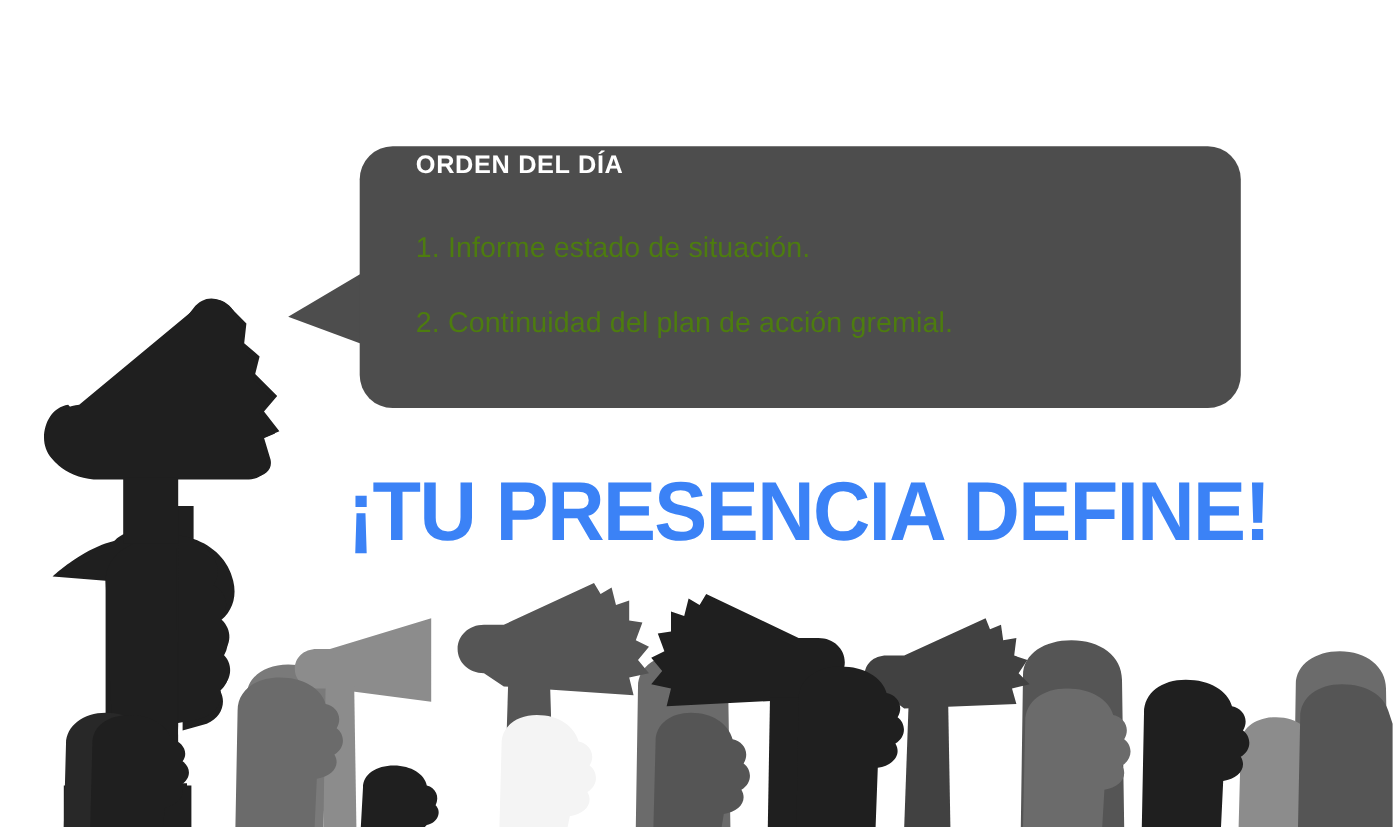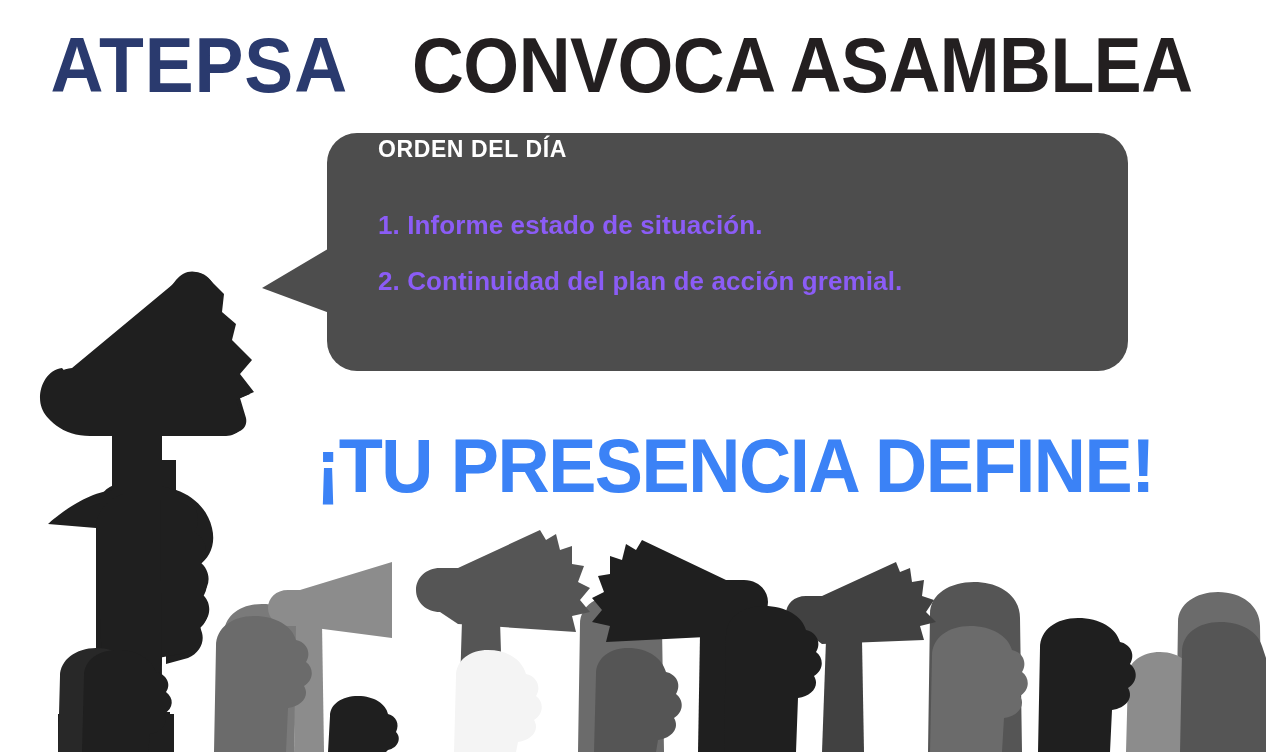--- a/index.html
+++ b/index.html
@@ -76,26 +76,26 @@
     margin: 0 0 0 0;
   }
   .agenda-list {
     list-style: none;
     margin: 0;
     padding: 0;
   }
   .agenda-item {
     font-size: 26px;
     line-height: 30px;
-    font-weight: 700;
+    font-weight: 400;
     letter-spacing: 0.1px;
-    color: #8b5cf6;
+    color: #4d7c0f;
   }
   .agenda-item.i1 { margin-top: 48px; }
-  .agenda-item.i2 { margin-top: 26px; }
+  .agenda-item.i2 { margin-top: 38px; }
 
   
   .slogan {
     position: absolute;
     left: 240px;
     top: 424px;
     width: 990px;
     text-align: center;
     white-space: nowrap;
     color: #3b82f6;
@@ -121,23 +121,20 @@
     top: 528px;
     width: 1268px;
     height: 224px;
   }
 </style>
 </head>
 <body>
 
 <div id="poster">
 
-  <div class="headline">
-    <span class="brand">ATEPSA</span><span style="display:inline-block;width:20px"></span><span class="rest">CONVOCA ASAMBLEA</span>
-  </div>
 
   <div class="bubble-wrap">
     <svg class="bubble-svg" width="890" height="252" viewBox="0 0 890 252">
       <path d="M12 160 L 120 96 L 120 200 Z" fill="#4d4d4d"></path>
       <rect x="77" y="5" width="801" height="238" rx="30" ry="30" fill="#4d4d4d"></rect>
     </svg>
     <div class="bubble-content">
       <div class="agenda-title">ORDEN DEL DÍA</div>
       <ul class="agenda-list">
         <li class="agenda-item i1">1. Informe estado de situación.</li>

